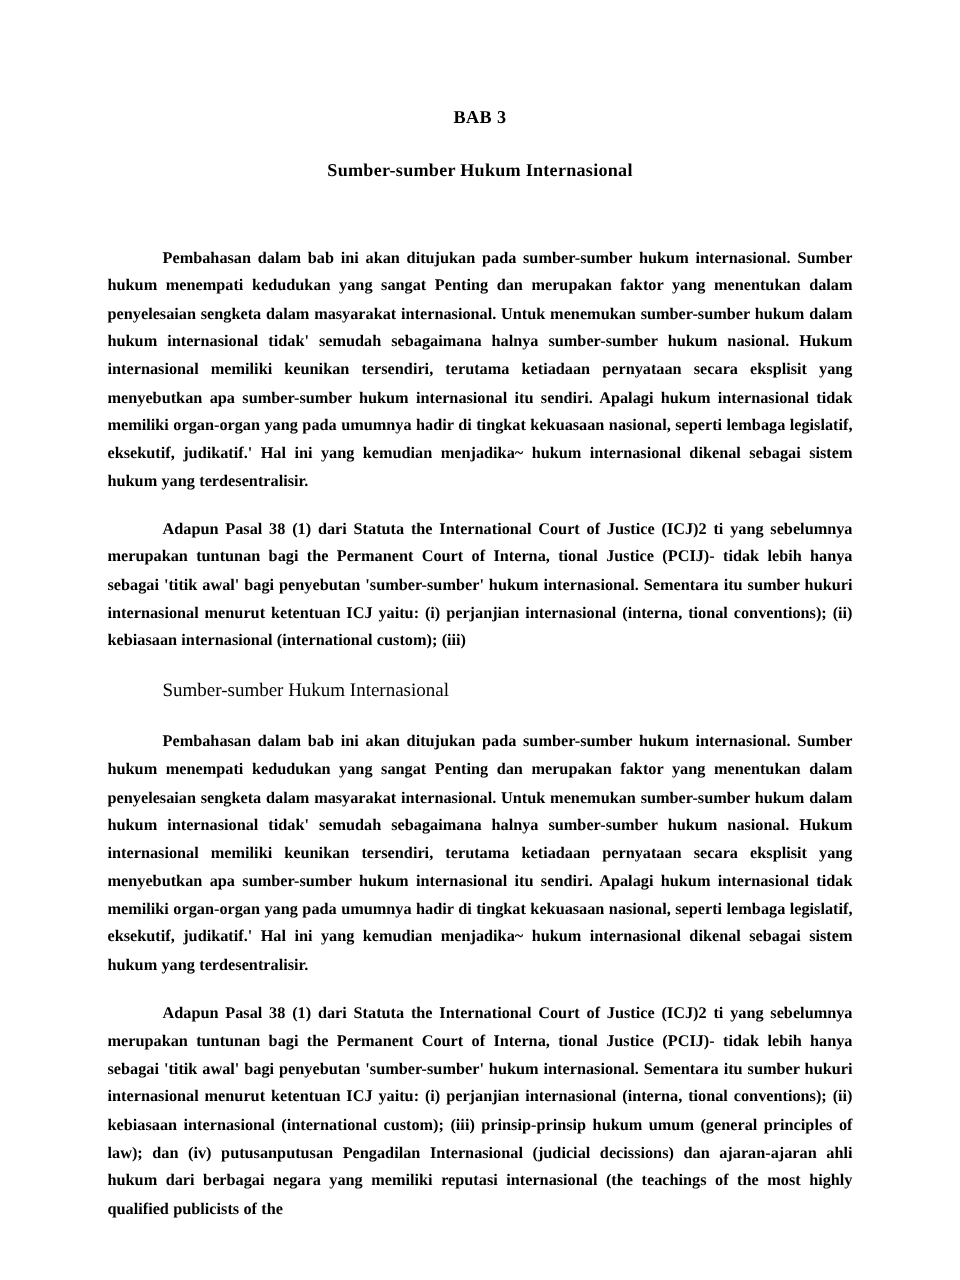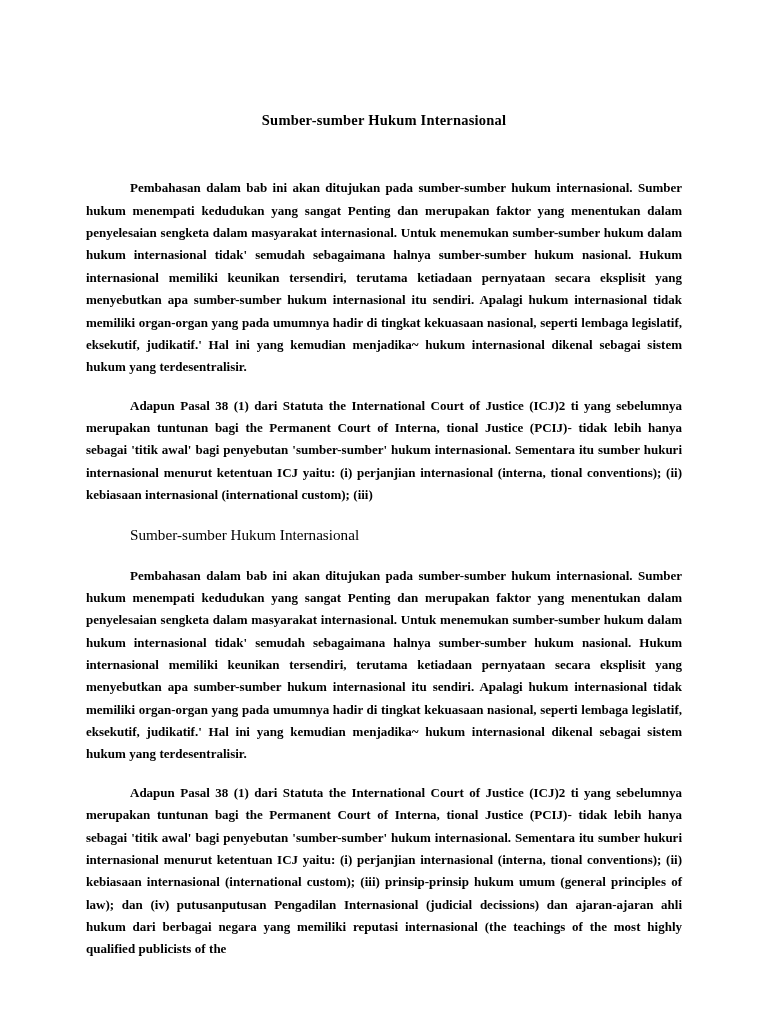--- a/index.html
+++ b/index.html
@@ -60,20 +60,21 @@
   }
   p.last {
     margin-bottom: 0;
   }
 </style>
 </head>
 <body>
 
 <div class="page">
 
+  <div class="chapter-title">BAB 3</div>
 
   <div class="doc-title">Sumber-sumber Hukum Internasional</div>
 
   <div class="body-block">
 
     <p class="para">Pembahasan dalam bab ini akan ditujukan pada sumber-sumber hukum internasional. Sumber hukum menempati kedudukan yang sangat Penting dan merupakan faktor yang menentukan dalam penyelesaian sengketa dalam masyarakat internasional. Untuk menemukan sumber-sumber hukum dalam hukum internasional tidak' semudah sebagaimana halnya sumber-sumber hukum nasional. Hukum internasional memiliki keunikan tersendiri, terutama ketiadaan pernyataan secara eksplisit yang menyebutkan apa sumber-sumber hukum internasional itu sendiri. Apalagi hukum internasional tidak memiliki organ-organ yang pada umumnya hadir di tingkat kekuasaan nasional, seperti lembaga legislatif, eksekutif, judikatif.' Hal ini yang kemudian menjadika~ hukum internasional dikenal sebagai sistem hukum yang terdesentralisir.</p>
 
     <p class="para">Adapun Pasal 38 (1) dari Statuta the International Court of Justice (ICJ)2 ti yang sebelumnya merupakan tuntunan bagi the Permanent Court of Interna, tional Justice (PCIJ)- tidak lebih hanya sebagai 'titik awal' bagi penyebutan 'sumber-sumber' hukum internasional. Sementara itu sumber hukuri internasional menurut ketentuan ICJ yaitu: (i) perjanjian internasional (interna, tional conventions); (ii) kebiasaan internasional (international custom); (iii)</p>
 
     <p class="subhead">Sumber-sumber Hukum Internasional</p>

